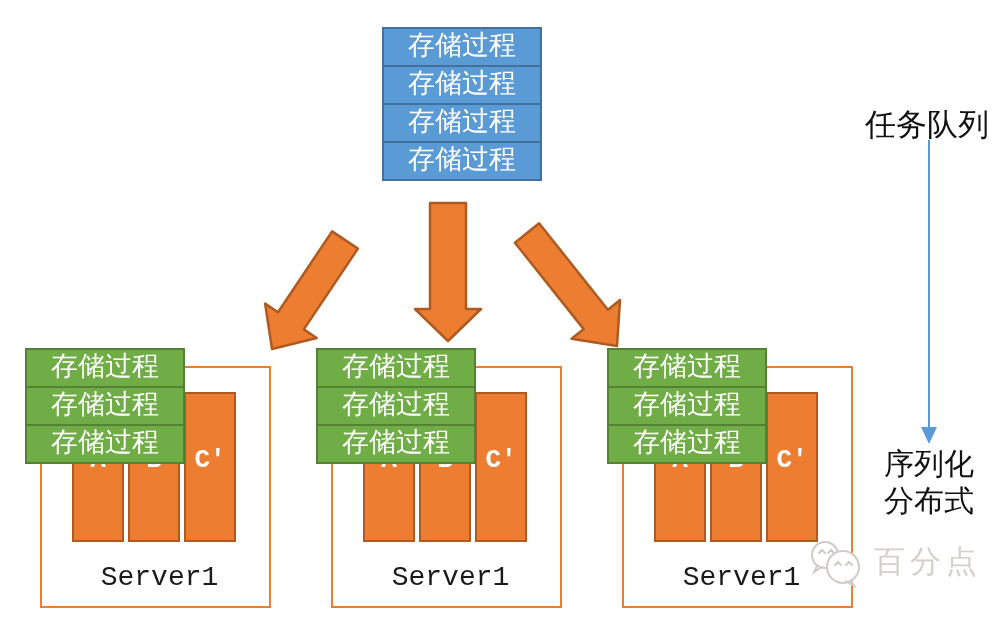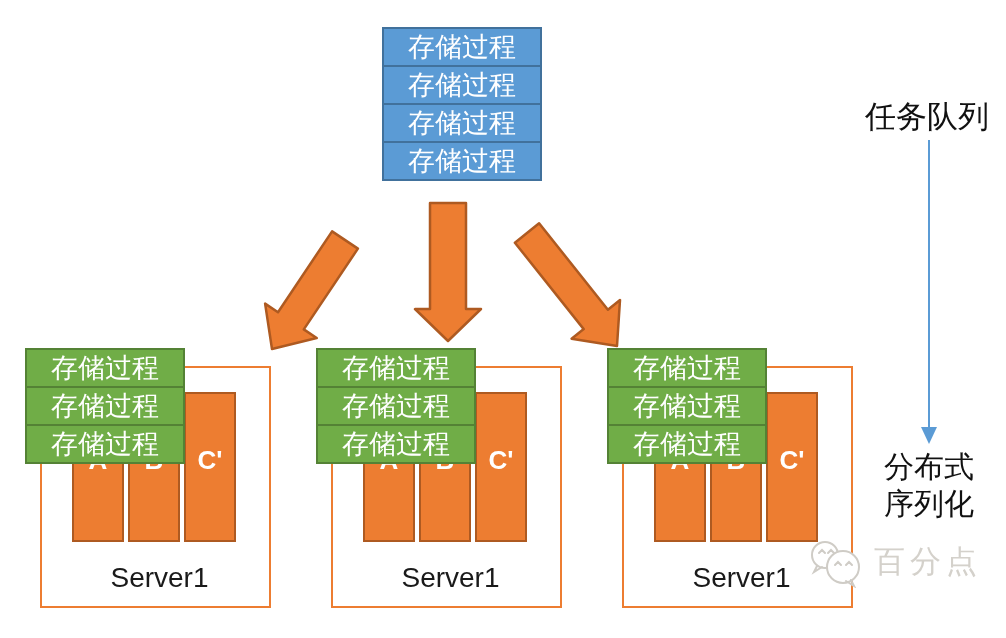--- a/index.html
+++ b/index.html
@@ -1,37 +1,37 @@
 <!DOCTYPE html>
 <html><head>
 <meta charset="utf-8">
 <style>
   html,body{margin:0;padding:0;background:#ffffff;}
   .canvas{
     position:relative;
     width:1006px;height:638px;
     background:#ffffff;
-    font-family:Liberation Sans, sans-serif;
+    font-family:Liberation Mono, monospace;
     overflow:hidden;
   }
   
   .arrows-svg{position:absolute;left:0;top:0;z-index:1;}
 
   
   .queue-stack{position:absolute;left:382px;top:27px;width:160px;z-index:2;}
   .queue-row{
     height:40px;box-sizing:border-box;
     background:#5B9BD5;border:2px solid #41719C;
     color:#ffffff;font-size:27px;line-height:36px;text-align:center;
   }
   .queue-row + .queue-row{margin-top:-2px;}
 
   
   .queue-label{
-    position:absolute;left:852px;top:96px;width:150px;z-index:2;
+    position:absolute;left:852px;top:104px;width:150px;z-index:2;
     font-size:31px;color:#111111;text-align:center;white-space:nowrap;
   }
   .process-label{
     position:absolute;left:866px;top:448px;width:126px;z-index:2;
     font-size:30px;line-height:37px;color:#111111;text-align:center;
   }
 
   
   .server-group{
     position:absolute;top:366px;width:231px;height:242px;box-sizing:border-box;
@@ -96,22 +96,22 @@
 
   <div class="queue-stack">
     <div class="queue-row">存储过程</div>
     <div class="queue-row">存储过程</div>
     <div class="queue-row">存储过程</div>
     <div class="queue-row">存储过程</div>
   </div>
 
   <div class="queue-label">任务队列</div>
   <div class="process-label">
+    <div>序列化</div>
     <div>分布式</div>
-    <div>序列化</div>
   </div>
 
   <div class="server-group g1">
     <div class="orange-box">
       <div class="partition-col">
         <span class="col-label">A</span>
       </div>
       <div class="partition-col">
         <span class="col-label">B</span>
       </div>

